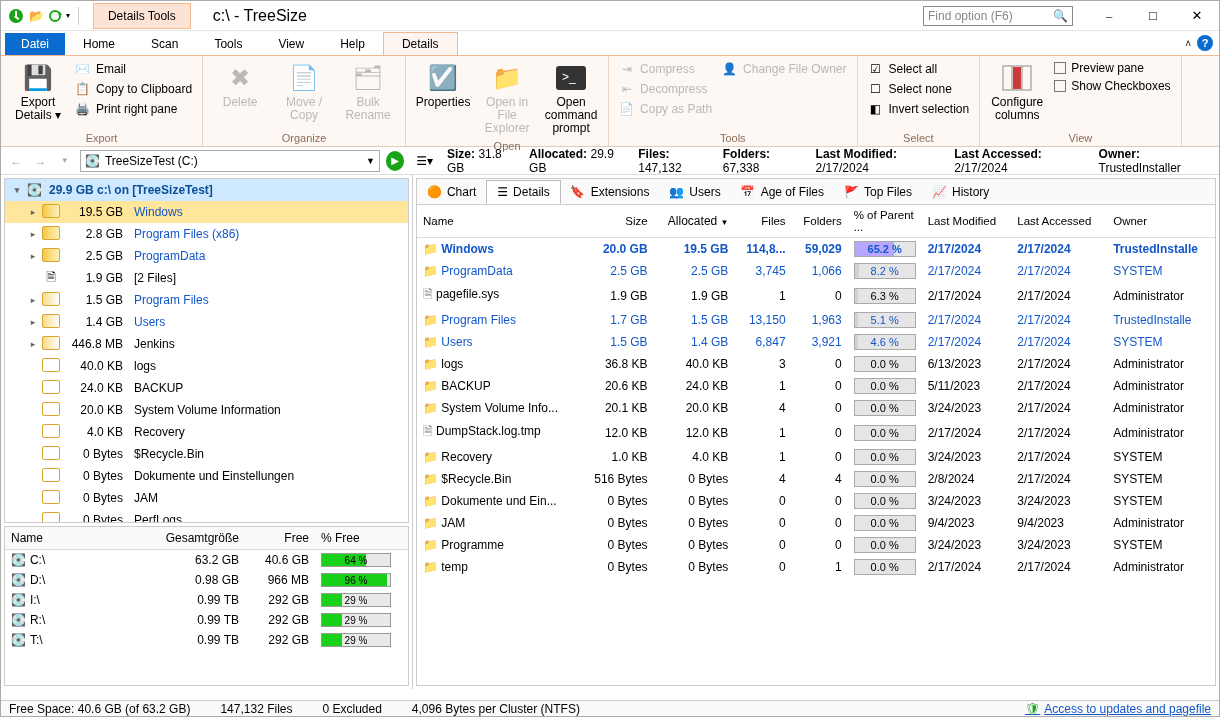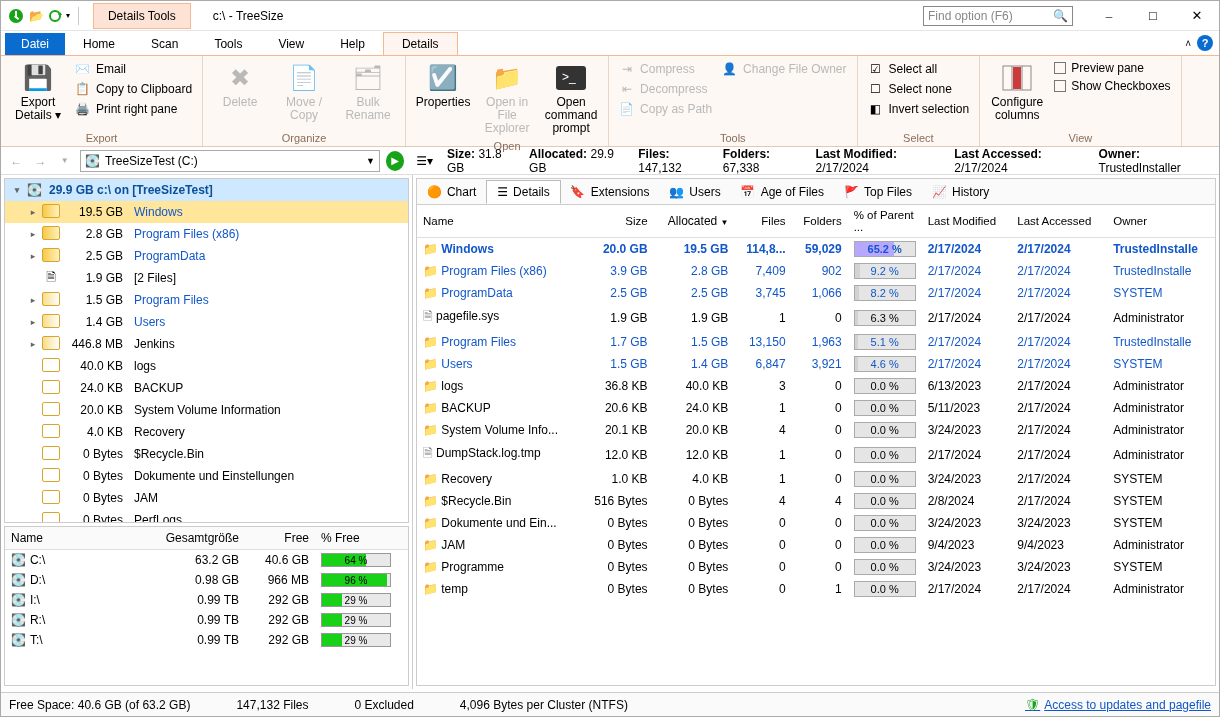--- a/index.html
+++ b/index.html
@@ -4,21 +4,21 @@
 <style>
 * { box-sizing: border-box; margin: 0; padding: 0; font-family: "Segoe UI", Tahoma, sans-serif; font-size: 12px; }
 body { width: 1220px; height: 717px; background: #fff; overflow: hidden; border: 1px solid #aaa; position: relative; }
 
 
 .titlebar { height: 30px; display: flex; align-items: center; background: #fff; border-bottom: 1px solid #e5e5e5; }
 .tb-left { display: flex; align-items: center; gap: 4px; padding-left: 6px; }
 .tb-icons { display:flex; align-items:center; gap:4px;}
 .tb-qat { width:8px; font-size:8px;}
 .tb-tab { background: #fce3d6; border: 1px solid #f5b992; padding: 5px 14px; margin-left: 10px; font-size:12px; }
-.tb-title { margin-left: 18px; font-size: 12px; }
+.tb-title { margin-left: 18px; font-size: 16px; }
 .tb-search { margin-left: auto; width: 150px; height: 20px; border: 1px solid #888; display:flex; align-items:center; padding:0 4px; color:#888; }
 .tb-search span:first-child { flex:1; }
 .tb-winbtns { display:flex; margin-left:14px; }
 .tb-winbtn { width:44px; height:30px; display:flex; align-items:center; justify-content:center; font-size:13px; font-family:"Segoe UI Symbol"; }
 
 
 .ribtabs { height: 24px; display:flex; align-items:flex-end; padding-left:4px; position:relative; }
 .ribtab { padding: 4px 18px; font-size:12px; cursor:default; }
 .ribtab.file { background:#0a6cce; color:#fff; padding:4px 16px;}
 .ribtab.active { background:#fef5f0; border:1px solid #f5b992; border-bottom:none; }
@@ -93,21 +93,21 @@
 tr.bold td { font-weight:600;margin-left:12px; }
 .pctcell { width:74px; }
 .pctcell .bar { height:16px; border:1px solid #aaa; background:#e5e5e5; position:relative; }
 .pctcell .bar .f { position:absolute; left:0; top:0; bottom:0; background:#d2d2d2; }
 .pctcell .bar .f.top { background:#b7a7ff; }
 .pctcell .bar .t { position:absolute; inset:0; display:flex; align-items:center; justify-content:center; font-size:11px;}
 .foldico { color:#f0b429; }
 .fileico { color:#777; }
 
 
-.status { position:absolute; bottom:0; left:0; right:0; height:24px; border-top:1px solid #ccc; display:flex; align-items:center; font-size:11.5px; padding:0 8px; gap:46px; background:#fafafa;}
+.status { position:absolute; bottom:0; left:0; right:0; height:16px; border-top:1px solid #ccc; display:flex; align-items:center; font-size:11.5px; padding:0 8px; gap:30px; background:#fafafa;}
 .status .updates { margin-left:auto; color:#1257c9; text-decoration:underline; display:flex; gap:4px; align-items:center;}
 .shield { color:#19a319; }
 
 svg { display:block; }
 </style>
 </head>
 <body>
 
 <div class="titlebar">
   <div class="tb-left">
@@ -544,36 +544,20 @@
                 <div class="bar">
                   <div class="f top" style="width:65%"></div>
                   <div class="t">65.2 %</div>
                 </div>
               </td>
               <td>2/17/2024</td>
               <td>2/17/2024</td>
               <td>TrustedInstalle</td>
             </tr>
             <tr class="link">
-              <td><span class="foldico">📁</span> Program Files (x86)</td>
-              <td class="r">3.9 GB</td>
-              <td class="r">2.8 GB</td>
-              <td class="r">7,409</td>
-              <td class="r">902</td>
-              <td class="pctcell">
-                <div class="bar">
-                  <div class="f" style="width:9%"></div>
-                  <div class="t">9.2 %</div>
-                </div>
-              </td>
-              <td>2/17/2024</td>
-              <td>2/17/2024</td>
-              <td>TrustedInstalle</td>
-            </tr>
-            <tr class="link">
               <td><span class="foldico">📁</span> ProgramData</td>
               <td class="r">2.5 GB</td>
               <td class="r">2.5 GB</td>
               <td class="r">3,745</td>
               <td class="r">1,066</td>
               <td class="pctcell">
                 <div class="bar">
                   <div class="f" style="width:8%"></div>
                   <div class="t">8.2 %</div>
                 </div>

